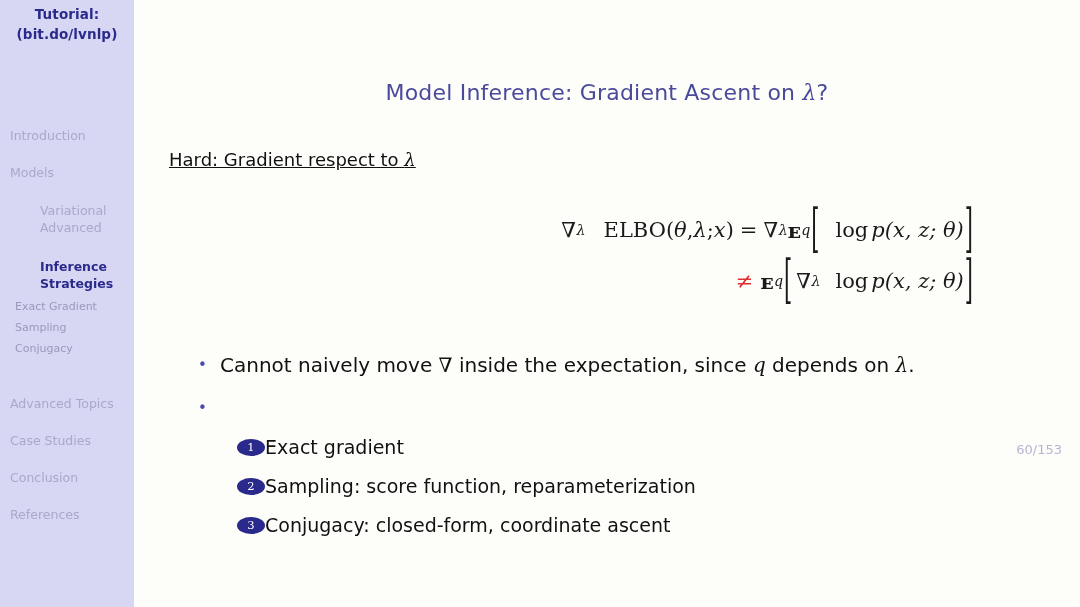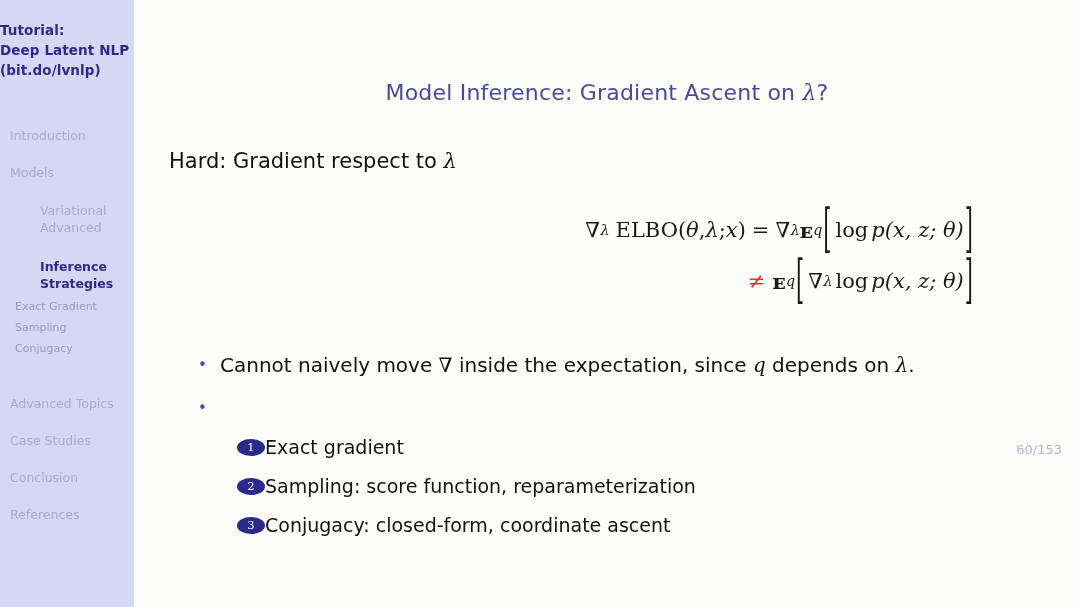--- a/index.html
+++ b/index.html
@@ -24,26 +24,26 @@
   
   .sidebar {
     width: 134px;
     height: 607px;
     background: #d7d7f4;
     flex: 0 0 134px;
     position: relative;
     box-sizing: border-box;
   }
   .sidebar-title {
-    text-align: left;
+    text-align: center;
     color: #2a2a8c;
     font-weight: bold;
     font-size: 13.5px;
     line-height: 20px;
-    padding-top: 20px;
+    padding-top: 4px;
     letter-spacing: 0.1px;
   }
   .sidebar-title div { white-space: nowrap; }
 
   .sidebar-nav {
     position: absolute;
     top: 128px;
     left: 0;
     width: 148px;
   }
@@ -85,22 +85,23 @@
     color: #4a4a9c;
     font-size: 22px;
     letter-spacing: 0.2px;
   }
   .frame-title .mi { font-family: "DejaVu Serif", serif; font-style: italic; }
 
   .hard-line {
     position: absolute;
     top: 149px;
     left: 35px;
-    font-size: 21px;
+    font-size: 18px;
     color: #111111;
+    text-decoration: underline;
   }
   .hard-line .mi { font-family: "DejaVu Serif", serif; font-style: italic; }
 
   
   .equation {
     position: absolute;
     top: 204px;
     left: 0;
     width: 946px;
     font-family: "DejaVu Serif", serif;
@@ -109,21 +110,21 @@
   .eq-line {
     display: flex;
     align-items: center;
     justify-content: flex-end;
     padding-right: 106px;
     font-size: 21px;
     height: 52px;
   }
   .eq-line.second { height: 50px; }
   .it { font-style: italic; }
-  .up { font-style: normal; }
+  .up { font-style: normal; margin-left: 12px; }
   .sub {
     font-size: 0.68em;
     vertical-align: -0.32em;
     font-style: italic;
     margin-left: 0.5px;
   }
   .bb { font-family: "DejaVu Serif", serif; font-weight: bold; font-style: normal; }
   .neq { color: #e03030; margin-right: 7px; font-style: normal; }
   .nabla { font-style: normal; }
   .brk {
@@ -204,21 +205,20 @@
 </style>
 </head>
 <body>
 
 <div class="slide">
 
   <div class="sidebar">
 
     <div class="sidebar-title">
       <div>Tutorial:</div>
-      <div>Deep Latent NLP</div>
       <div>(bit.do/lvnlp)</div>
     </div>
 
     <div class="sidebar-nav">
       <div class="nav-item">Introduction</div>
       <div class="nav-item">Models</div>
       <div class="nav-item two-line">
         <div>Variational</div>
         <div>Advanced</div>
       </div>

